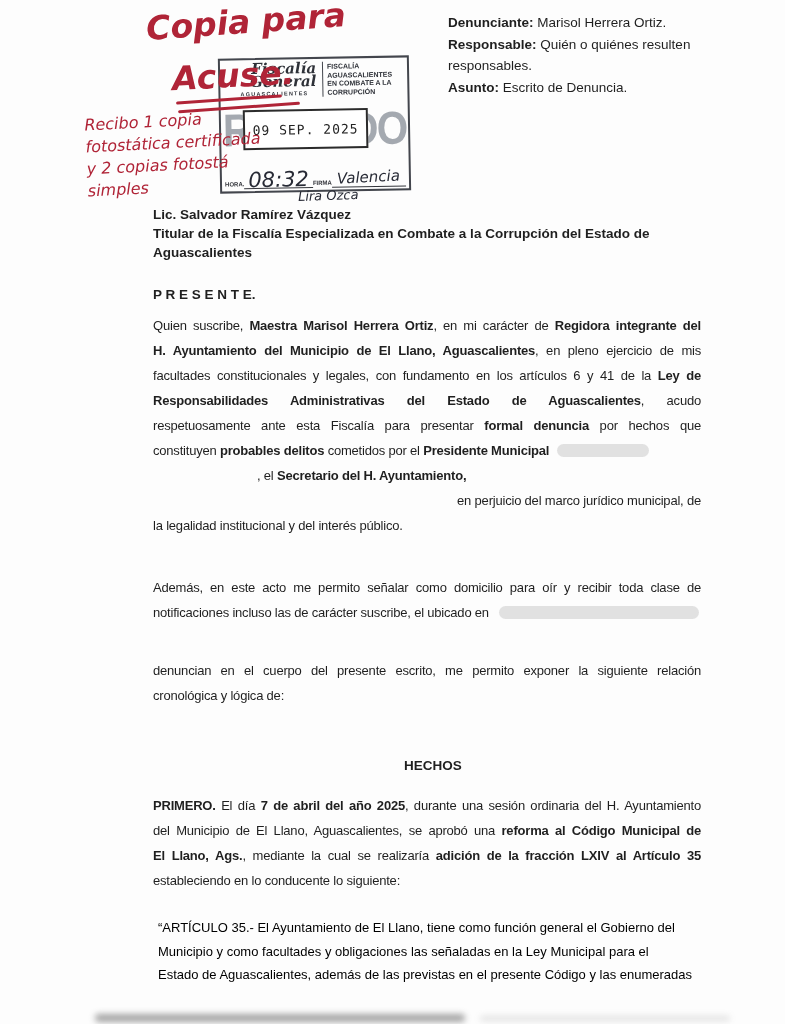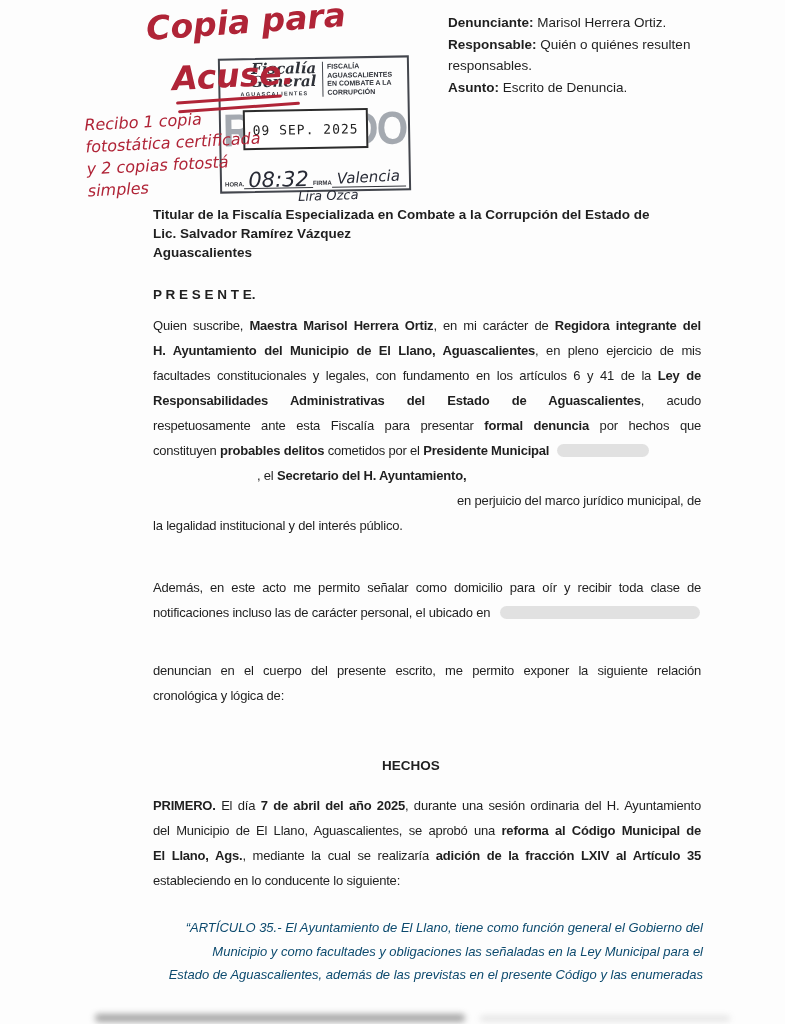--- a/index.html
+++ b/index.html
@@ -19,24 +19,24 @@
   .r-presidente{width:92px;height:13px;margin-left:8px;}
   .r-encargado{width:22px;height:10px;margin-left:14px;opacity:.35;border-radius:5px;}
   .r-domicilio{width:200px;height:13px;margin-left:10px;}
   .r-domicilio2{width:276px;height:13px;margin-right:14px;}
   
   .meta{left:448px;top:12px;width:288px;font-size:13.5px;line-height:21.5px;}
   
   .addressee{left:153px;top:205px;width:560px;font-size:13.5px;line-height:19px;font-weight:bold;}
   .presente{left:153px;top:287px;font-size:13.5px;font-weight:bold;}
   
-  .hechos{left:137px;top:758px;width:548px;text-align:center;font-weight:bold;font-size:13.5px;}
+  .hechos{left:159px;top:758px;width:548px;text-align:center;font-weight:bold;font-size:13.5px;}
   
   .quote{left:158px;top:916px;width:545px;font-size:13px;line-height:23.5px;
-         font-style:italic;text-align:right;color:#0c4a6e;}
+         text-align:left;color:#000000;}
   
   .ink-red{color:#b02437;font-family:"DejaVu Sans",sans-serif;font-style:italic;}
   .copia{left:146px;top:2px;font-size:33px;font-weight:600;transform:rotate(-4deg);z-index:6;}
   .acuse{left:172px;top:56px;font-size:33px;font-weight:600;transform:rotate(-3deg);z-index:6;}
   .uline{position:absolute;background:#b02437;height:3px;border-radius:2px;z-index:6;}
   .ul1{left:176px;top:98px;width:106px;transform:rotate(-4deg);}
   .ul2{left:178px;top:106px;width:122px;transform:rotate(-4deg);}
   .note{left:86px;top:110px;font-size:16px;line-height:22px;font-weight:500;
         transform:rotate(-3deg);z-index:6;white-space:nowrap;}
   
@@ -113,41 +113,41 @@
       <span class="ink hora-val">08:32</span>
       <span class="tiny-label">FIRMA</span>
       <span class="firma-line">
         <span class="ink sig">Valencia</span>
       </span>
     </div>
   </div>
   <div class="abs ink sig2">Lira Ozca</div>
 
   <div class="abs addressee">
+    <div>Lic. Salvador Ramírez Vázquez</div>
     <div>Titular de la Fiscalía Especializada en Combate a la Corrupción del Estado de</div>
-    <div>Lic. Salvador Ramírez Vázquez</div>
     <div>Aguascalientes</div>
   </div>
   <div class="abs presente">P R E S E N T E.</div>
 
   <div class="abs body-block" style="top:313px;">
     <div class="ln jl"><span>Quien suscribe, </span><span class="b">Maestra Marisol Herrera Ortiz</span><span>, en mi carácter de </span><span class="b">Regidora integrante del</span></div>
     <div class="ln jl"><span class="b">H. Ayuntamiento del Municipio de El Llano, Aguascalientes</span><span>, en pleno ejercicio de mis</span></div>
     <div class="ln jl"><span>facultades constitucionales y legales, con fundamento en los artículos 6 y 41 de la </span><span class="b">Ley de</span></div>
     <div class="ln jl"><span class="b">Responsabilidades Administrativas del Estado de Aguascalientes</span><span>, acudo</span></div>
     <div class="ln jl"><span>respetuosamente ante esta Fiscalía para presentar </span><span class="b">formal denuncia</span><span> por hechos que</span></div>
     <div class="ln"><span><span>constituyen </span><span class="b">probables delitos</span><span> cometidos por el </span><span class="b">Presidente Municipal</span></span><span class="redact r-presidente"></span></div>
     <div class="ln pad-secretario"><span>, el </span><span class="b">Secretario del H. Ayuntamiento,</span></div>
     <div class="ln right">en perjuicio del marco jurídico municipal, de</div>
     <div class="ln">la legalidad institucional y del interés público.</div>
   </div>
 
   <div class="abs body-block" style="top:555px;margin-top:20px;">
     <div class="ln jl">Además, en este acto me permito señalar como domicilio para oír y recibir toda clase de</div>
-    <div class="ln"><span>notificaciones incluso las de carácter personal, el ubicado en</span><span class="redact r-domicilio"></span></div>
+    <div class="ln"><span>notificaciones incluso las de carácter suscribe, el ubicado en</span><span class="redact r-domicilio"></span></div>
   </div>
 
   <div class="abs body-block" style="top:658px;">
     <div class="ln jl">denuncian en el cuerpo del presente escrito, me permito exponer la siguiente relación</div>
     <div class="ln">cronológica y lógica de:</div>
   </div>
 
   <div class="abs hechos">HECHOS</div>
 
   <div class="abs body-block" style="top:793px;">

